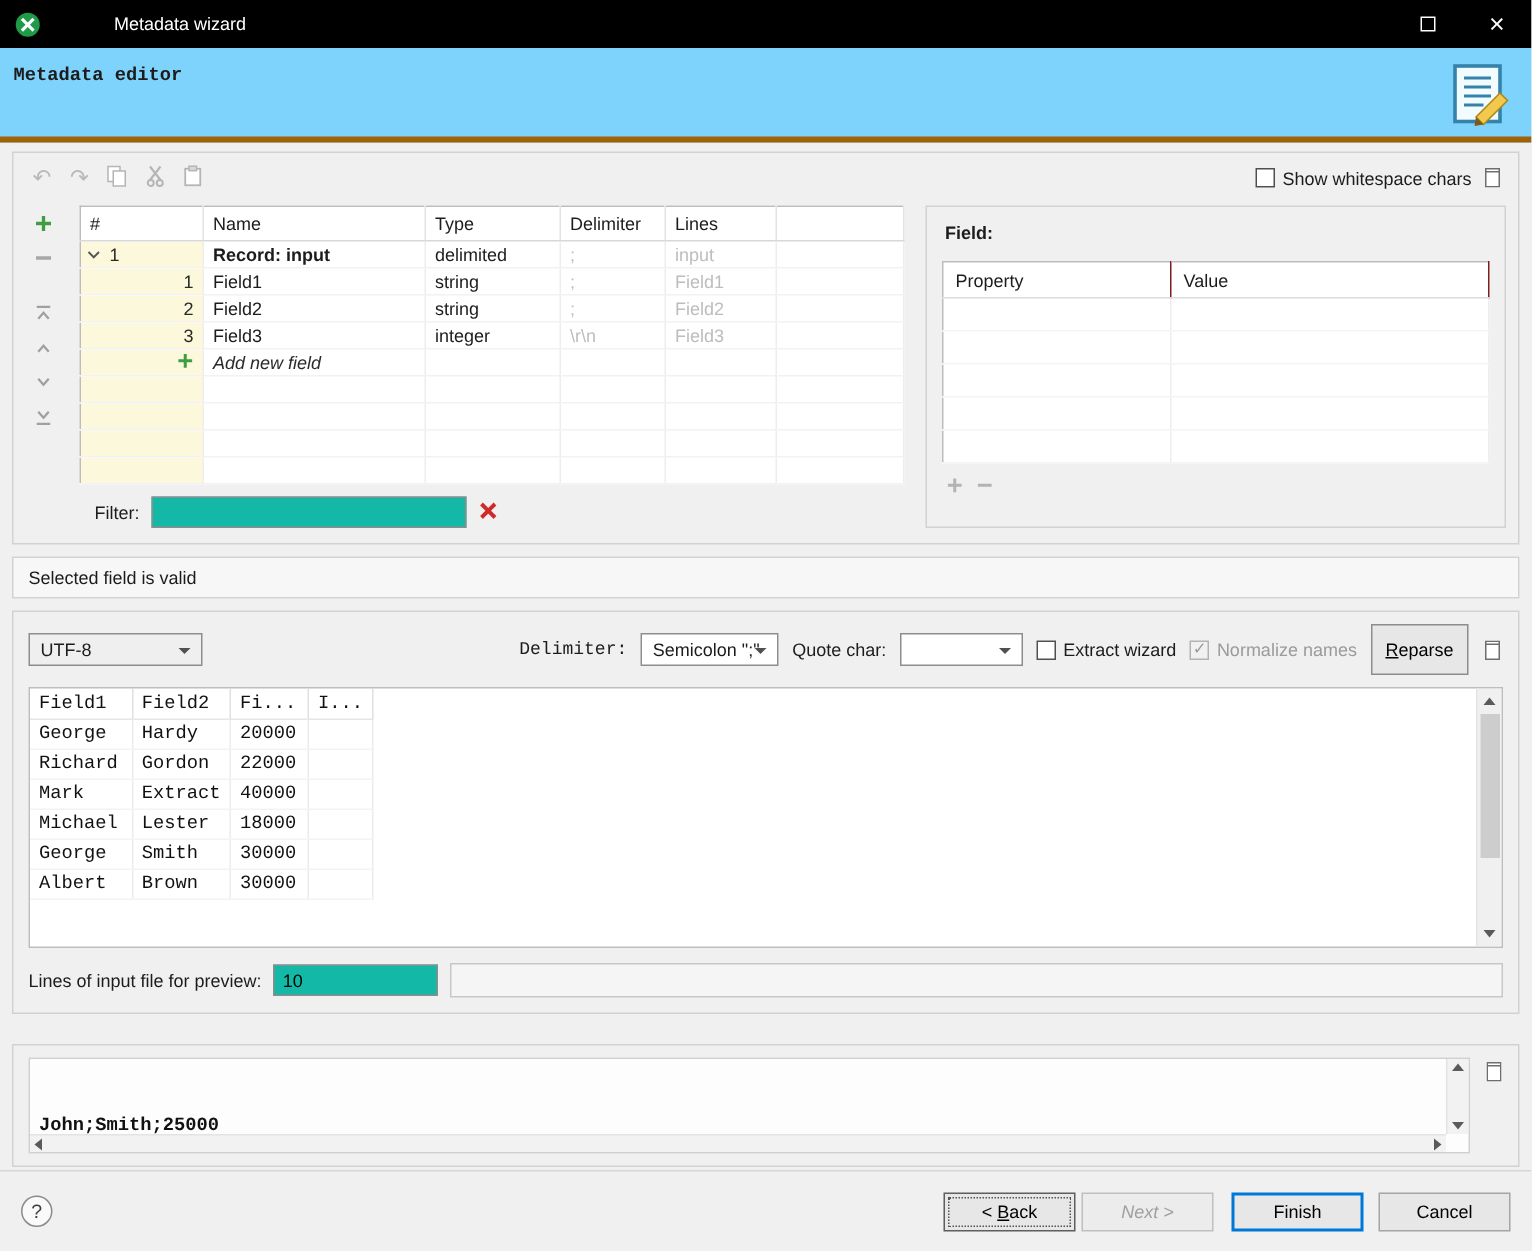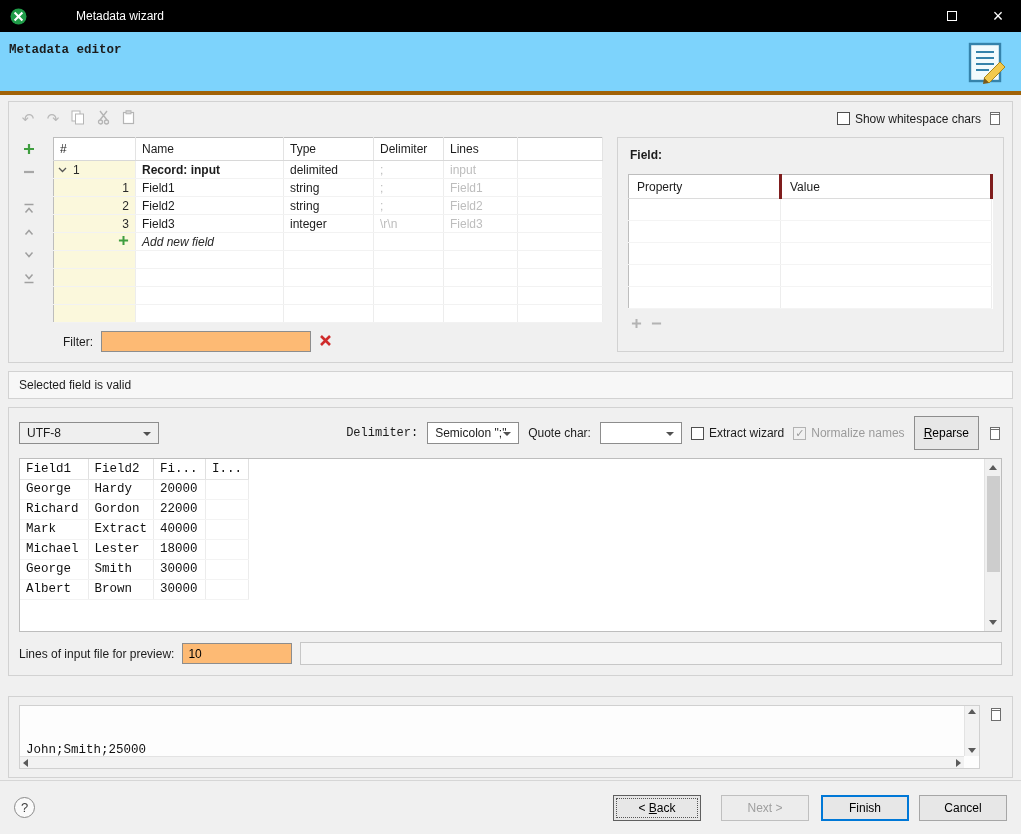--- a/index.html
+++ b/index.html
@@ -20,21 +20,21 @@
   .hdr-sub { font-size:12px; padding:9px 0 0 18px; }
   .hdr-icon { position:absolute; right:12px; top:8px; }
 
   
   .content { padding:6px 8px 0 8px; }
   .group { border:1px solid #d2d2d2; background:#f0f0f0; }
   .chk { display:inline-flex; align-items:center; gap:5px; white-space:nowrap; }
   .chk .box { width:13px; height:13px; border:1px solid #4f4f4f; background:#fff; display:flex; align-items:center; justify-content:center; font-size:11px; line-height:1; color:#222; flex:none; }
   .chk.disabled .box { border-color:#b3b3b3; background:#f1f1f1; color:#9b9b9b; }
   .chk.disabled .lbl { color:#9b9b9b; }
-  .textinput { height:21px; border:1px solid #8d8d8d; background:#fdba74; font:12px "Liberation Sans",sans-serif; padding:1px 5px; }
+  .textinput { height:21px; border:1px solid #8d8d8d; background:#14b8a6; font:12px "Liberation Sans",sans-serif; padding:1px 5px; }
   .combo { position:relative; height:22px; border:1px solid #8d8d8d; background:#fff; display:flex; align-items:center; padding:0 22px 0 7px; white-space:nowrap; cursor:default; }
   .combo.gray { background:#efefef; }
   .combo .carr { position:absolute; right:7px; top:9px; width:0; height:0; border-left:4px solid transparent; border-right:4px solid transparent; border-top:4px solid #505050; }
   .mn { text-decoration:underline; }
   .paneltoggle { width:14px; height:15px; display:flex; align-items:center; justify-content:center; }
 
   
   .toolbar-row { display:flex; align-items:center; height:33px; padding:0 10px; gap:7px; }
   .ticon { color:#b9b9b9; font-size:15px; width:18px; text-align:center; line-height:1; }
   .toolbar-spacer { flex:1; }
@@ -54,31 +54,31 @@
   .bold { font-weight:bold; }
   .additalic { font-style:italic; color:#2a2a2a; }
   .addcell { text-align:center; }
 
   .filter-row { display:flex; align-items:center; gap:8px; margin-top:8px; padding-left:10px; }
   .filter-input { width:210px; }
 
   .fieldpanel { flex:1; border:1px solid #d2d2d2; padding:9px 10px 8px 10px; }
   .fp-title { font-weight:bold; margin:1px 0 12px 2px; }
   .ptable { width:100%; border-collapse:collapse; background:#fff; border:1px solid #bdbdbd; }
-  .ptable th { text-align:left; font-weight:normal; height:24px; padding:0 8px; border-right:3px solid #7f1d1d; border-bottom:1px solid #dcdcdc;margin-top:32px; }
+  .ptable th { text-align:left; font-weight:normal; height:24px; padding:0 8px; border-right:1px solid #7f1d1d; border-bottom:1px solid #dcdcdc;margin-top:32px; }
   .ptable td { height:22px; border-right:1px solid #ededed; border-bottom:1px solid #f4f4f4; }
   .fp-icons { margin-top:9px; display:flex; gap:9px; padding-left:3px; }
 
   
   .statusbar { margin-top:8px; border:1px solid #d2d2d2; background:#f7f7f7; height:28px; display:flex; align-items:center; padding:0 10px; }
 
   
   .pvgroup { margin-top:8px; }
   .controls-row { display:flex; align-items:center; padding:8px 10px; gap:9px; }
-  .charset-combo { width:140px; }
+  .charset-combo { width:116px; }
   .push-right { margin-left:auto;font-family:Liberation Mono, monospace; }
   .btn-small { height:34px; padding:0 9px; background:#e7e7e7; border:1px solid #8d8d8d; font:12px "Liberation Sans",sans-serif; cursor:default; }
 
   .gridwrap { margin:0 10px; height:174px; border:1px solid #bdbdbd; background:#fff; position:relative; overflow:hidden; }
   .mtable { border-collapse:collapse; font-family:"Liberation Mono","DejaVu Sans Mono",monospace; font-size:12.5px; table-layout:fixed; color:#111; }
   .mtable th { font-weight:normal; text-align:left; height:20px; padding:0 6px; border-right:1px solid #e0e0e0; border-bottom:1px solid #e5e5e5; white-space:nowrap; overflow:hidden; }
   .mtable td { height:20px; padding:0 6px; border-right:1px solid #ececec; border-bottom:1px solid #f3f3f3; white-space:nowrap; overflow:hidden; }
 
   .vscroll { position:absolute; top:0; right:0; width:17px; height:100%; background:#f0f0f0; border-left:1px solid #e3e3e3; display:flex; flex-direction:column; align-items:center; }
   .sbtn { height:17px; width:100%; display:flex; align-items:center; justify-content:center; }
@@ -88,35 +88,35 @@
   .tri-right { width:0;height:0;border-top:4px solid transparent;border-bottom:4px solid transparent;border-left:5px solid #5a5a5a; }
   .sthumb { width:13px; background:#cdcdcd; }
   .strack { flex:1; }
 
   .lines-row { display:flex; align-items:center; gap:8px; padding:10px; }
   .lines-input { width:110px; }
   .lines-bar { flex:1; height:23px; border:1px solid #c7c7c7; background:#f5f5f5; }
 
   
   .rawgroup { margin-top:20px; padding:8px 6px 8px 10px; display:flex; gap:6px; }
-  .rawbox { flex:1; position:relative; border:1px solid #d0d0d0; background:#fdfdfd; height:64px; overflow:hidden; }
+  .rawbox { flex:1; position:relative; border:1px solid #d0d0d0; background:#fdfdfd; height:64px; overflow:hidden;font-weight:bold; }
   .rawtext { font-family:"Liberation Mono","DejaVu Sans Mono",monospace; font-size:12.5px; line-height:17px; padding:2px 6px; white-space:pre; color:#111; }
   .raw-vscroll { position:absolute; right:0; top:0; width:15px; height:calc(100% - 12px); background:#f2f2f2; border-left:1px solid #e3e3e3; display:flex; flex-direction:column; justify-content:space-between; align-items:center; }
   .raw-hscroll { position:absolute; left:0; bottom:0; height:12px; width:calc(100% - 15px); background:#f2f2f2; border-top:1px solid #e3e3e3; display:flex; justify-content:space-between; align-items:center; padding:0 3px; }
   .raw-icons { width:20px; display:flex; flex-direction:column; align-items:center; padding-top:2px; }
 
   
   .footer { position:absolute; left:0; right:0; bottom:0; height:54px; border-top:1px solid #d6d6d6; background:#f0f0f0; display:flex; align-items:center; padding:0 14px; }
   .help { width:21px; height:21px; border-radius:50%; border:1px solid #8a8a8a; color:#3e3e3e; display:flex; align-items:center; justify-content:center; font-size:13px; background:#fafafa; }
   .btns { margin-left:auto; display:flex; align-items:center; }
   .btn { height:26px; min-width:88px; background:#e7e7e7; border:1px solid #a6a6a6; font:12px "Liberation Sans",sans-serif; cursor:default; padding:0 10px; }
   .btn.focus { border-color:#5f5f5f; outline:1px dotted #555; outline-offset:-4px; }
   .btn.disabled { color:#9f9f9f; border-color:#bfbfbf; background:#ececec; }
   .btn.default { border:1px solid #0078d7; box-shadow:inset 0 0 0 1px #0078d7; }
-  .gap4 { margin-left:20px; } .gap10 { margin-left:10px; } .gap12 { margin-left:12px; }
+  .gap4 { margin-left:4px;font-style:italic; } .gap10 { margin-left:10px; } .gap12 { margin-left:12px; }
 </style>
 </head>
 <body>
 
 <div class="titlebar">
   <svg class="tb-logo" viewBox="0 0 17 17">
     <circle cx="8.5" cy="8.5" r="8" fill="#1f9b48"></circle>
     <path d="M4.6 4.6 L12.4 12.4 M12.4 4.6 L4.6 12.4" stroke="#fff" stroke-width="2.1"></path>
   </svg>
   <div class="tb-title">Metadata wizard</div>

